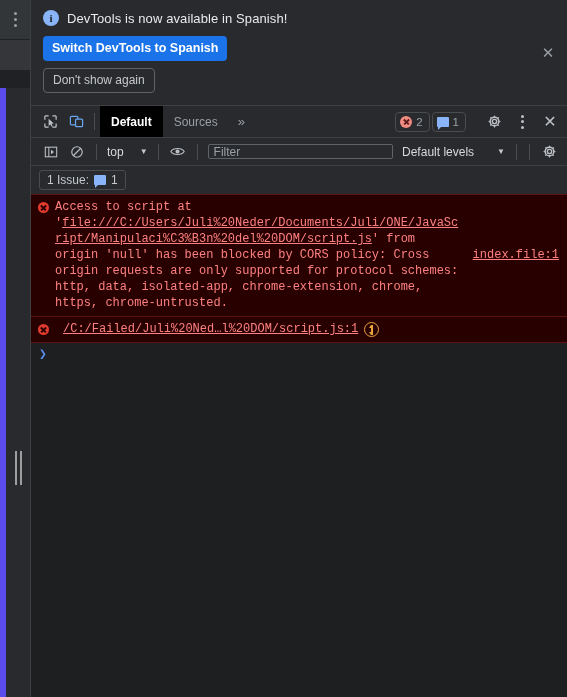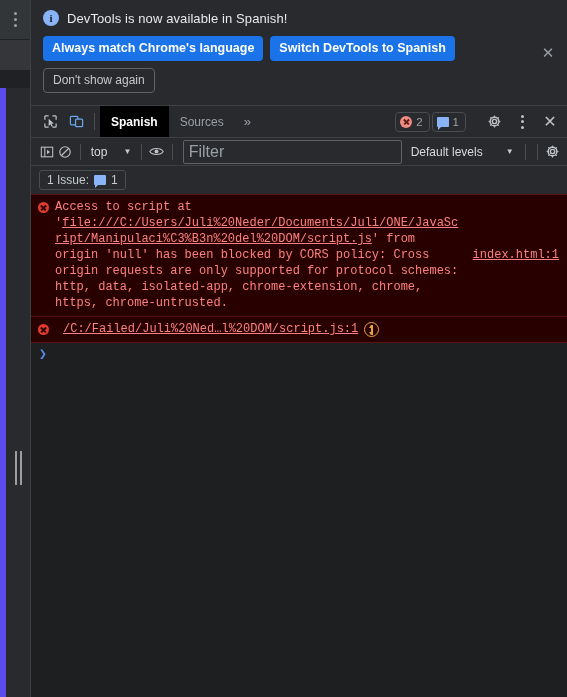--- a/index.html
+++ b/index.html
@@ -185,23 +185,23 @@
     padding: 0 6px 0 8px; gap: 2px;
   }
   .fb-icon { width: 24px; height: 22px; display:flex; align-items:center; justify-content:center; cursor:pointer; }
   .fb-sep { width:1px; height:16px; background:#4a4d50; margin:0 5px; }
   .ctx-select {
     color:#d8d9da; font-size:12px; display:flex; align-items:center; gap:16px;
     padding: 0 3px; cursor: pointer;
   }
   .caret { font-size: 8px; color:#c5c8cc; }
   .filter-input {
-    flex: 1 1 auto; height: 24px;
+    flex: 1 1 auto; height: 15px;
     background:#282a2d; border:1px solid #5f6368; border-radius:2px;
-    color:#d8d9da; font-size:16px; padding: 0 5px;
+    color:#d8d9da; font-size:12px; padding: 0 5px;
     margin: 0 3px;
     font-family: "Liberation Sans", sans-serif;
     outline: none;
   }
   .filter-input::placeholder { color:#9aa0a6; }
   .levels { color:#d8d9da; font-size:12px; display:flex; align-items:center; gap:23px; padding:0 4px; cursor:pointer; white-space:nowrap; }
 
   
   svg { display:block; }
 
@@ -312,21 +312,20 @@
   </div>
 
   <div class="devtools">
 
     <div class="banner">
       <div class="banner-row1">
         <span class="info-icon">i</span>
         <span class="banner-text">DevTools is now available in Spanish!</span>
       </div>
       <div class="banner-row2">
-        <button class="btn-primary">Always match Chrome's language</button>
         <button class="btn-primary">Switch DevTools to Spanish</button>
       </div>
       <div class="banner-row3">
         <button class="btn-ghost">Don't show again</button>
       </div>
       <button class="banner-close">✕</button>
     </div>
 
     <div class="tabbar">
       <div class="tb-icon">
@@ -336,21 +335,21 @@
         </svg>
       </div>
       <div class="tb-icon">
         <svg width="15" height="15" viewBox="0 0 16 16">
           <rect x="1.5" y="2.5" width="8" height="9" rx="1" stroke="#6aa5f0" stroke-width="1.3" fill="none"></rect>
           <rect x="7" y="5.5" width="7.5" height="8" rx="1" stroke="#6aa5f0" stroke-width="1.3" fill="#282a2d"></rect>
         </svg>
       </div>
       <div class="tb-sep"></div>
       <div class="tabs">
-        <div class="tab active">Spanish</div>
+        <div class="tab active">Default</div>
         <div class="tab">Sources</div>
       </div>
       <div class="tab-more">»</div>
 
       <div class="tabbar-right">
         <div class="count-chip">
           <span class="err-dot"></span>
           <span class="num">2</span>
         </div>
         <div class="count-chip">
@@ -434,21 +433,21 @@
         <span class="num">1</span>
       </div>
     </div>
 
     <div class="console">
 
       <div class="msg">
         <span class="msg-icon"></span>
         <span class="msg-body"><span>Access to script at '</span><span class="lnk">file:///C:/Users/Juli%20Neder/Documents/Juli/ONE/JavaScript/Manipulaci%C3%B3n%20del%20DOM/script.js</span><span>' from origin 'null' has been blocked by CORS policy: Cross origin requests are only supported for protocol schemes: http, data, isolated-app, chrome-extension, chrome, https, chrome-untrusted.</span></span>
         <span class="msg-src">
-          <a>index.html:1</a>
+          <a>index.file:1</a>
         </span>
       </div>
 
       <div class="msg msg2">
         <span class="msg-icon"></span>
         <span class="msg-src">
           <a>/C:/Failed/Juli%20Ned…l%20DOM/script.js:1</a>
         </span>
         <span class="net-icon">
             <span></span>

